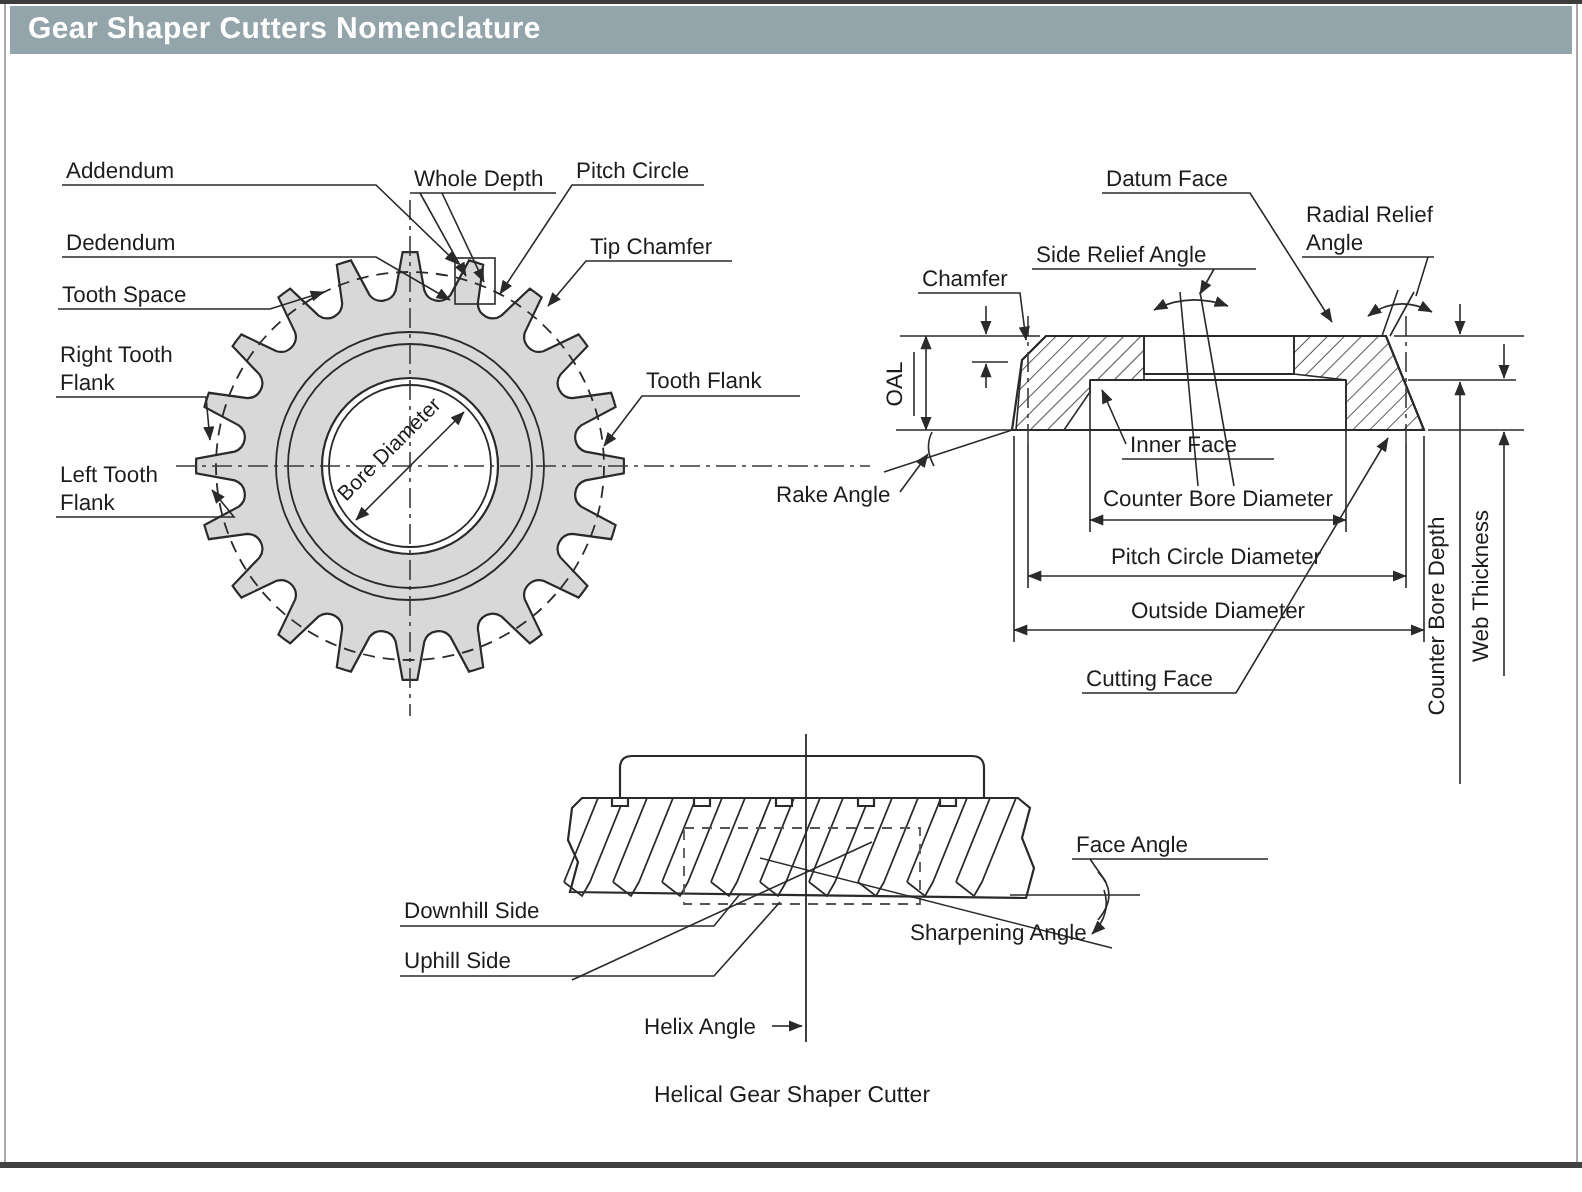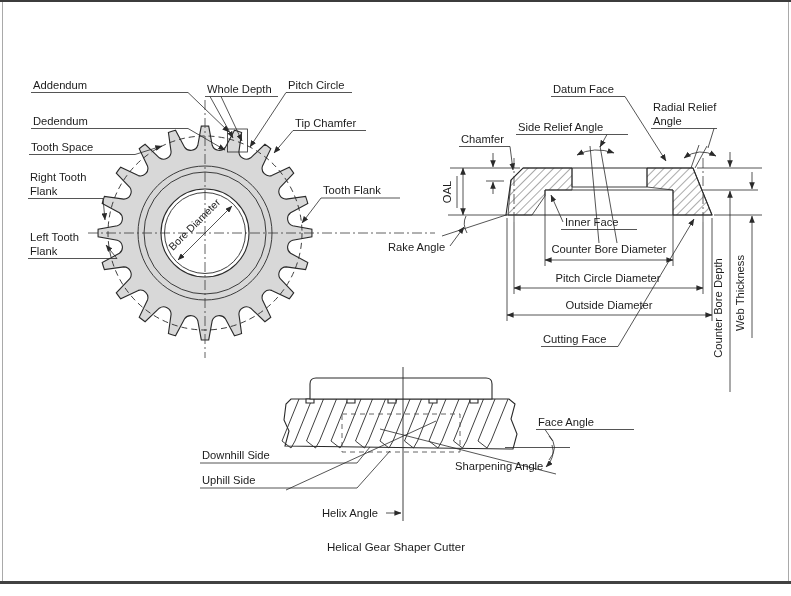--- a/index.html
+++ b/index.html
@@ -25,20 +25,23 @@
   .whitefill{fill:#ffffff;stroke:#2a2a2a;stroke-width:1.1;}
   .bodyfill{fill:#ffffff;stroke:none;}
   .outline{fill:none;stroke:#2a2a2a;stroke-width:1.1;}
   .hatched{fill:url(#hatch);stroke:#2a2a2a;stroke-width:0.8;}
 </style>
 </head>
 <body>
 
 <div id="page">
   <div id="top-rule"></div>
+  <div id="header-bar">
+    <span>Gear Shaper Cutters Nomenclature</span>
+  </div>
   <div id="border-left"></div>
   <div id="border-right"></div>
   <div id="bottom-rule"></div>
 
   <svg width="791" height="596" viewBox="0 0 791 596">
     <defs>
       <marker id="arr" viewBox="0 0 10 8" refX="9.5" refY="4" markerWidth="9" markerHeight="7" orient="auto-start-reverse">
         <path d="M0,0 L10,4 L0,8 z" fill="#2a2a2a"></path>
       </marker>
       <pattern id="hatch" patternUnits="userSpaceOnUse" width="6" height="6" patternTransform="rotate(45)">

